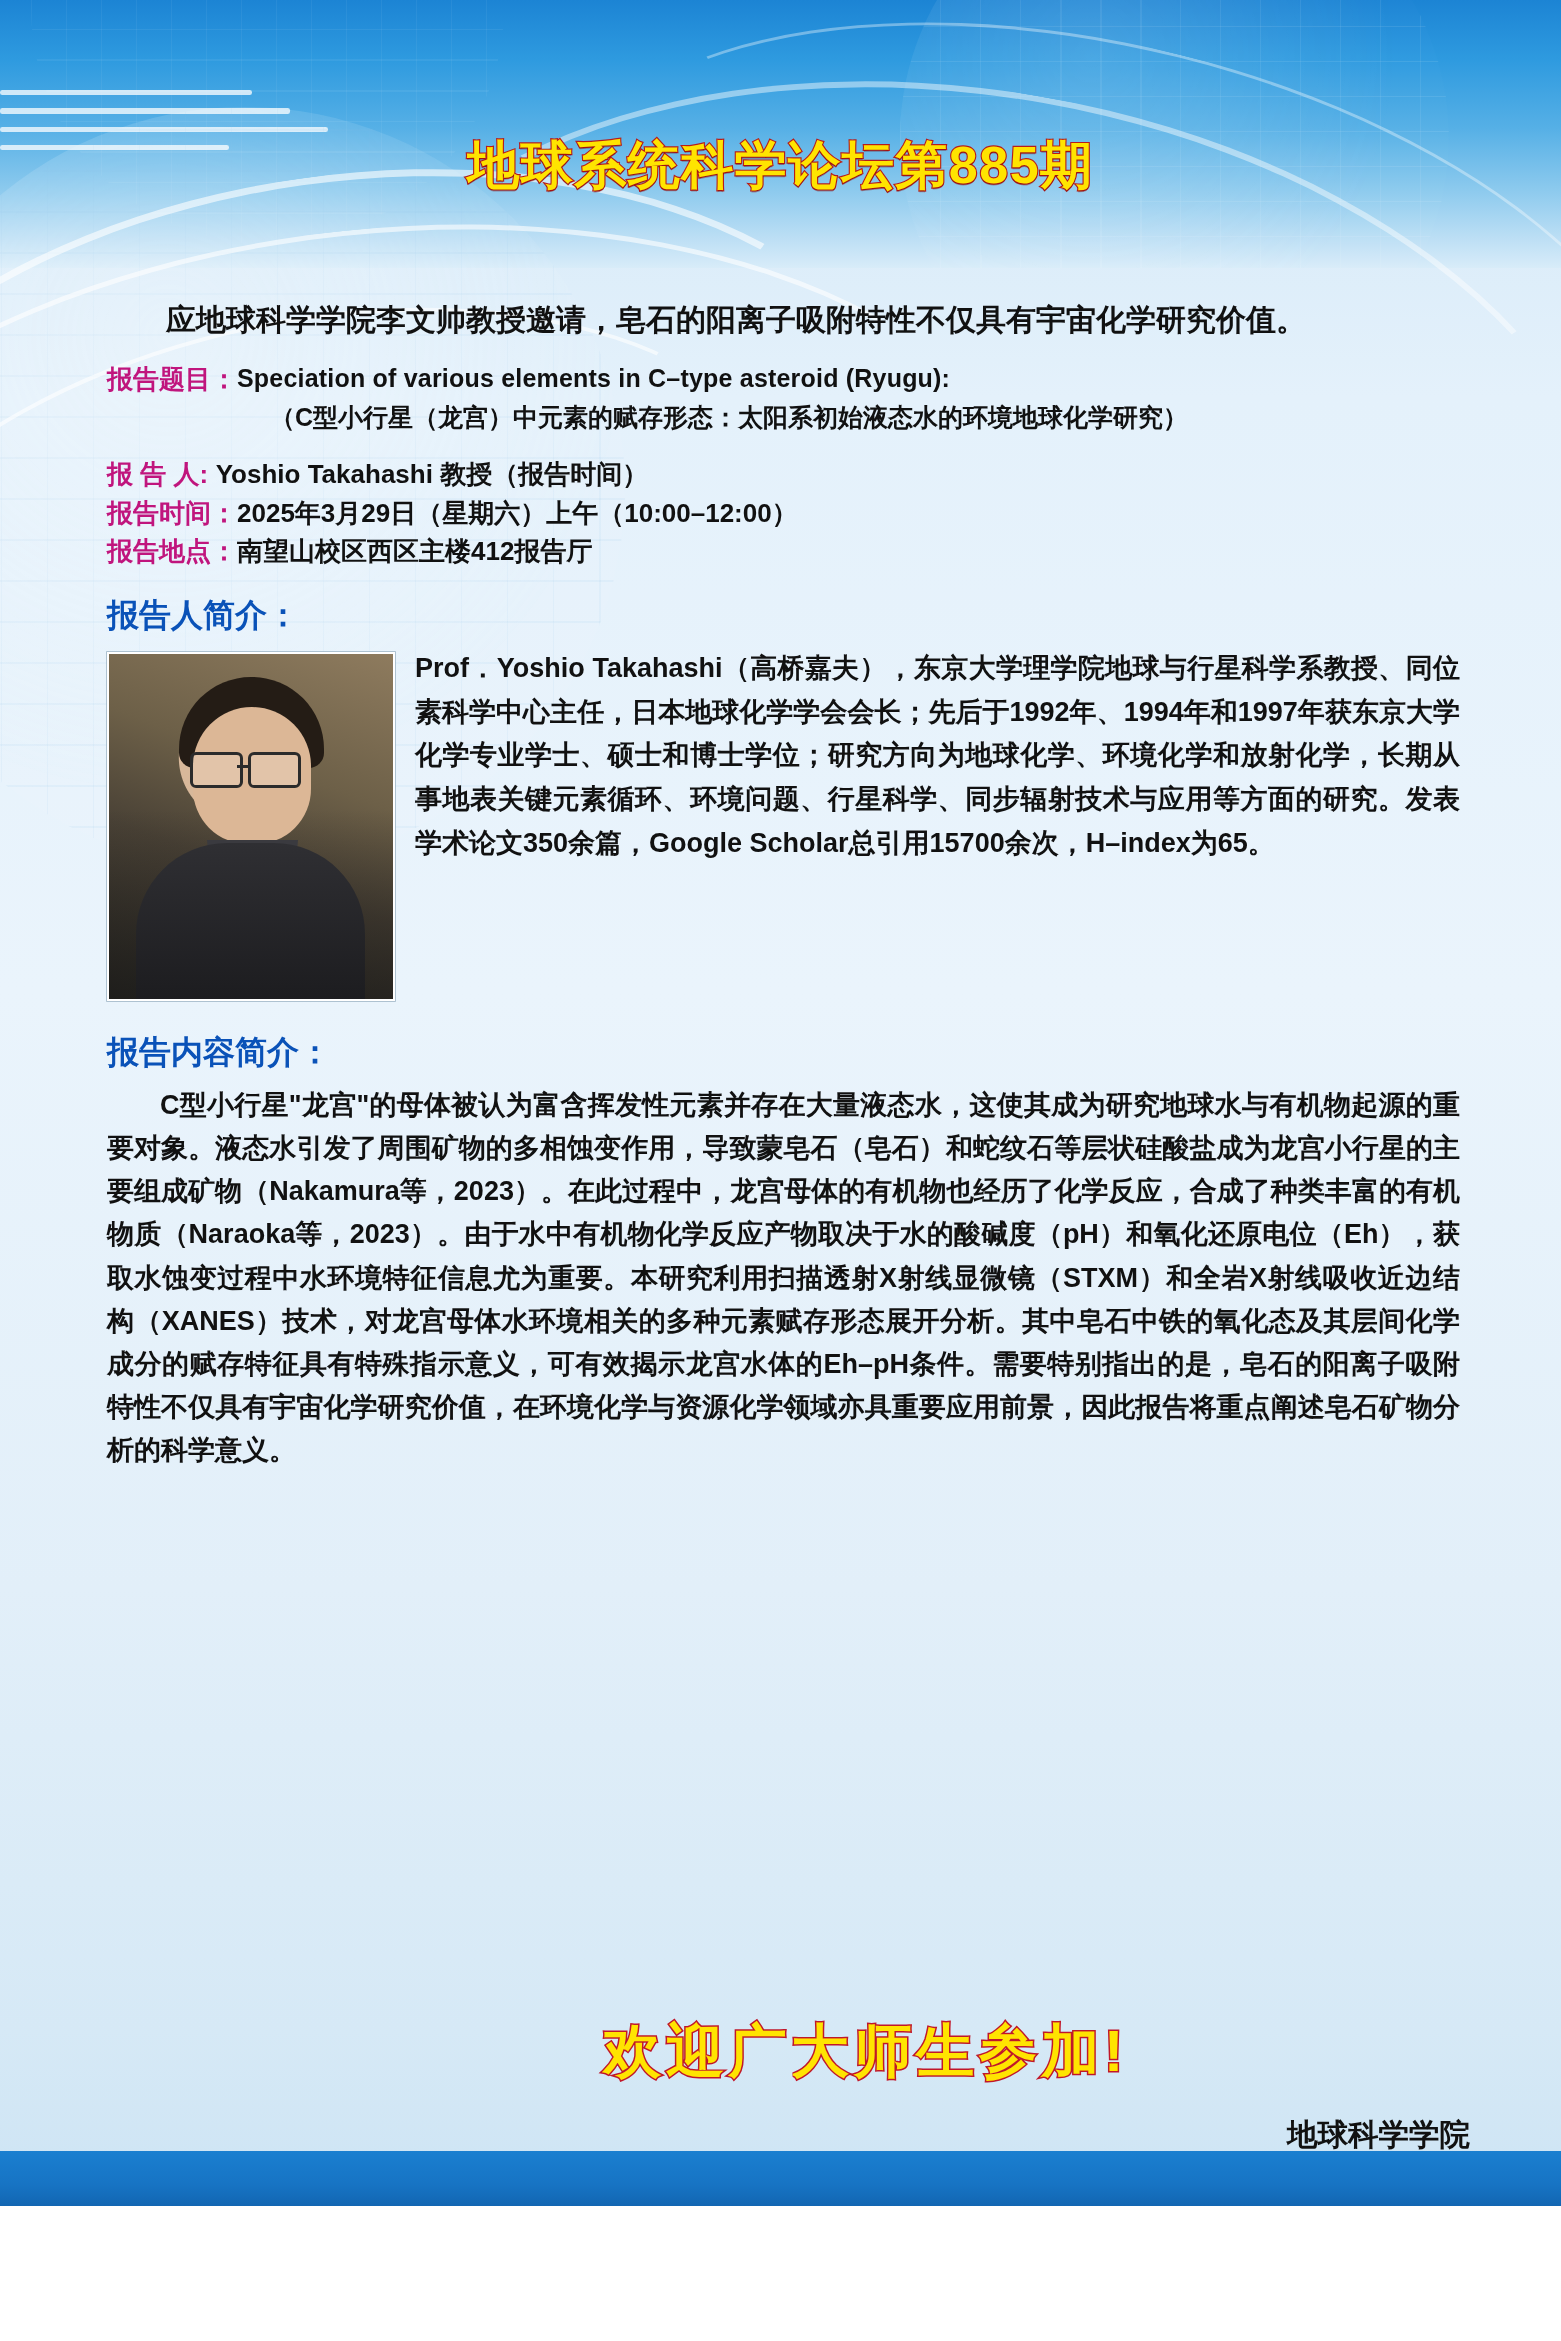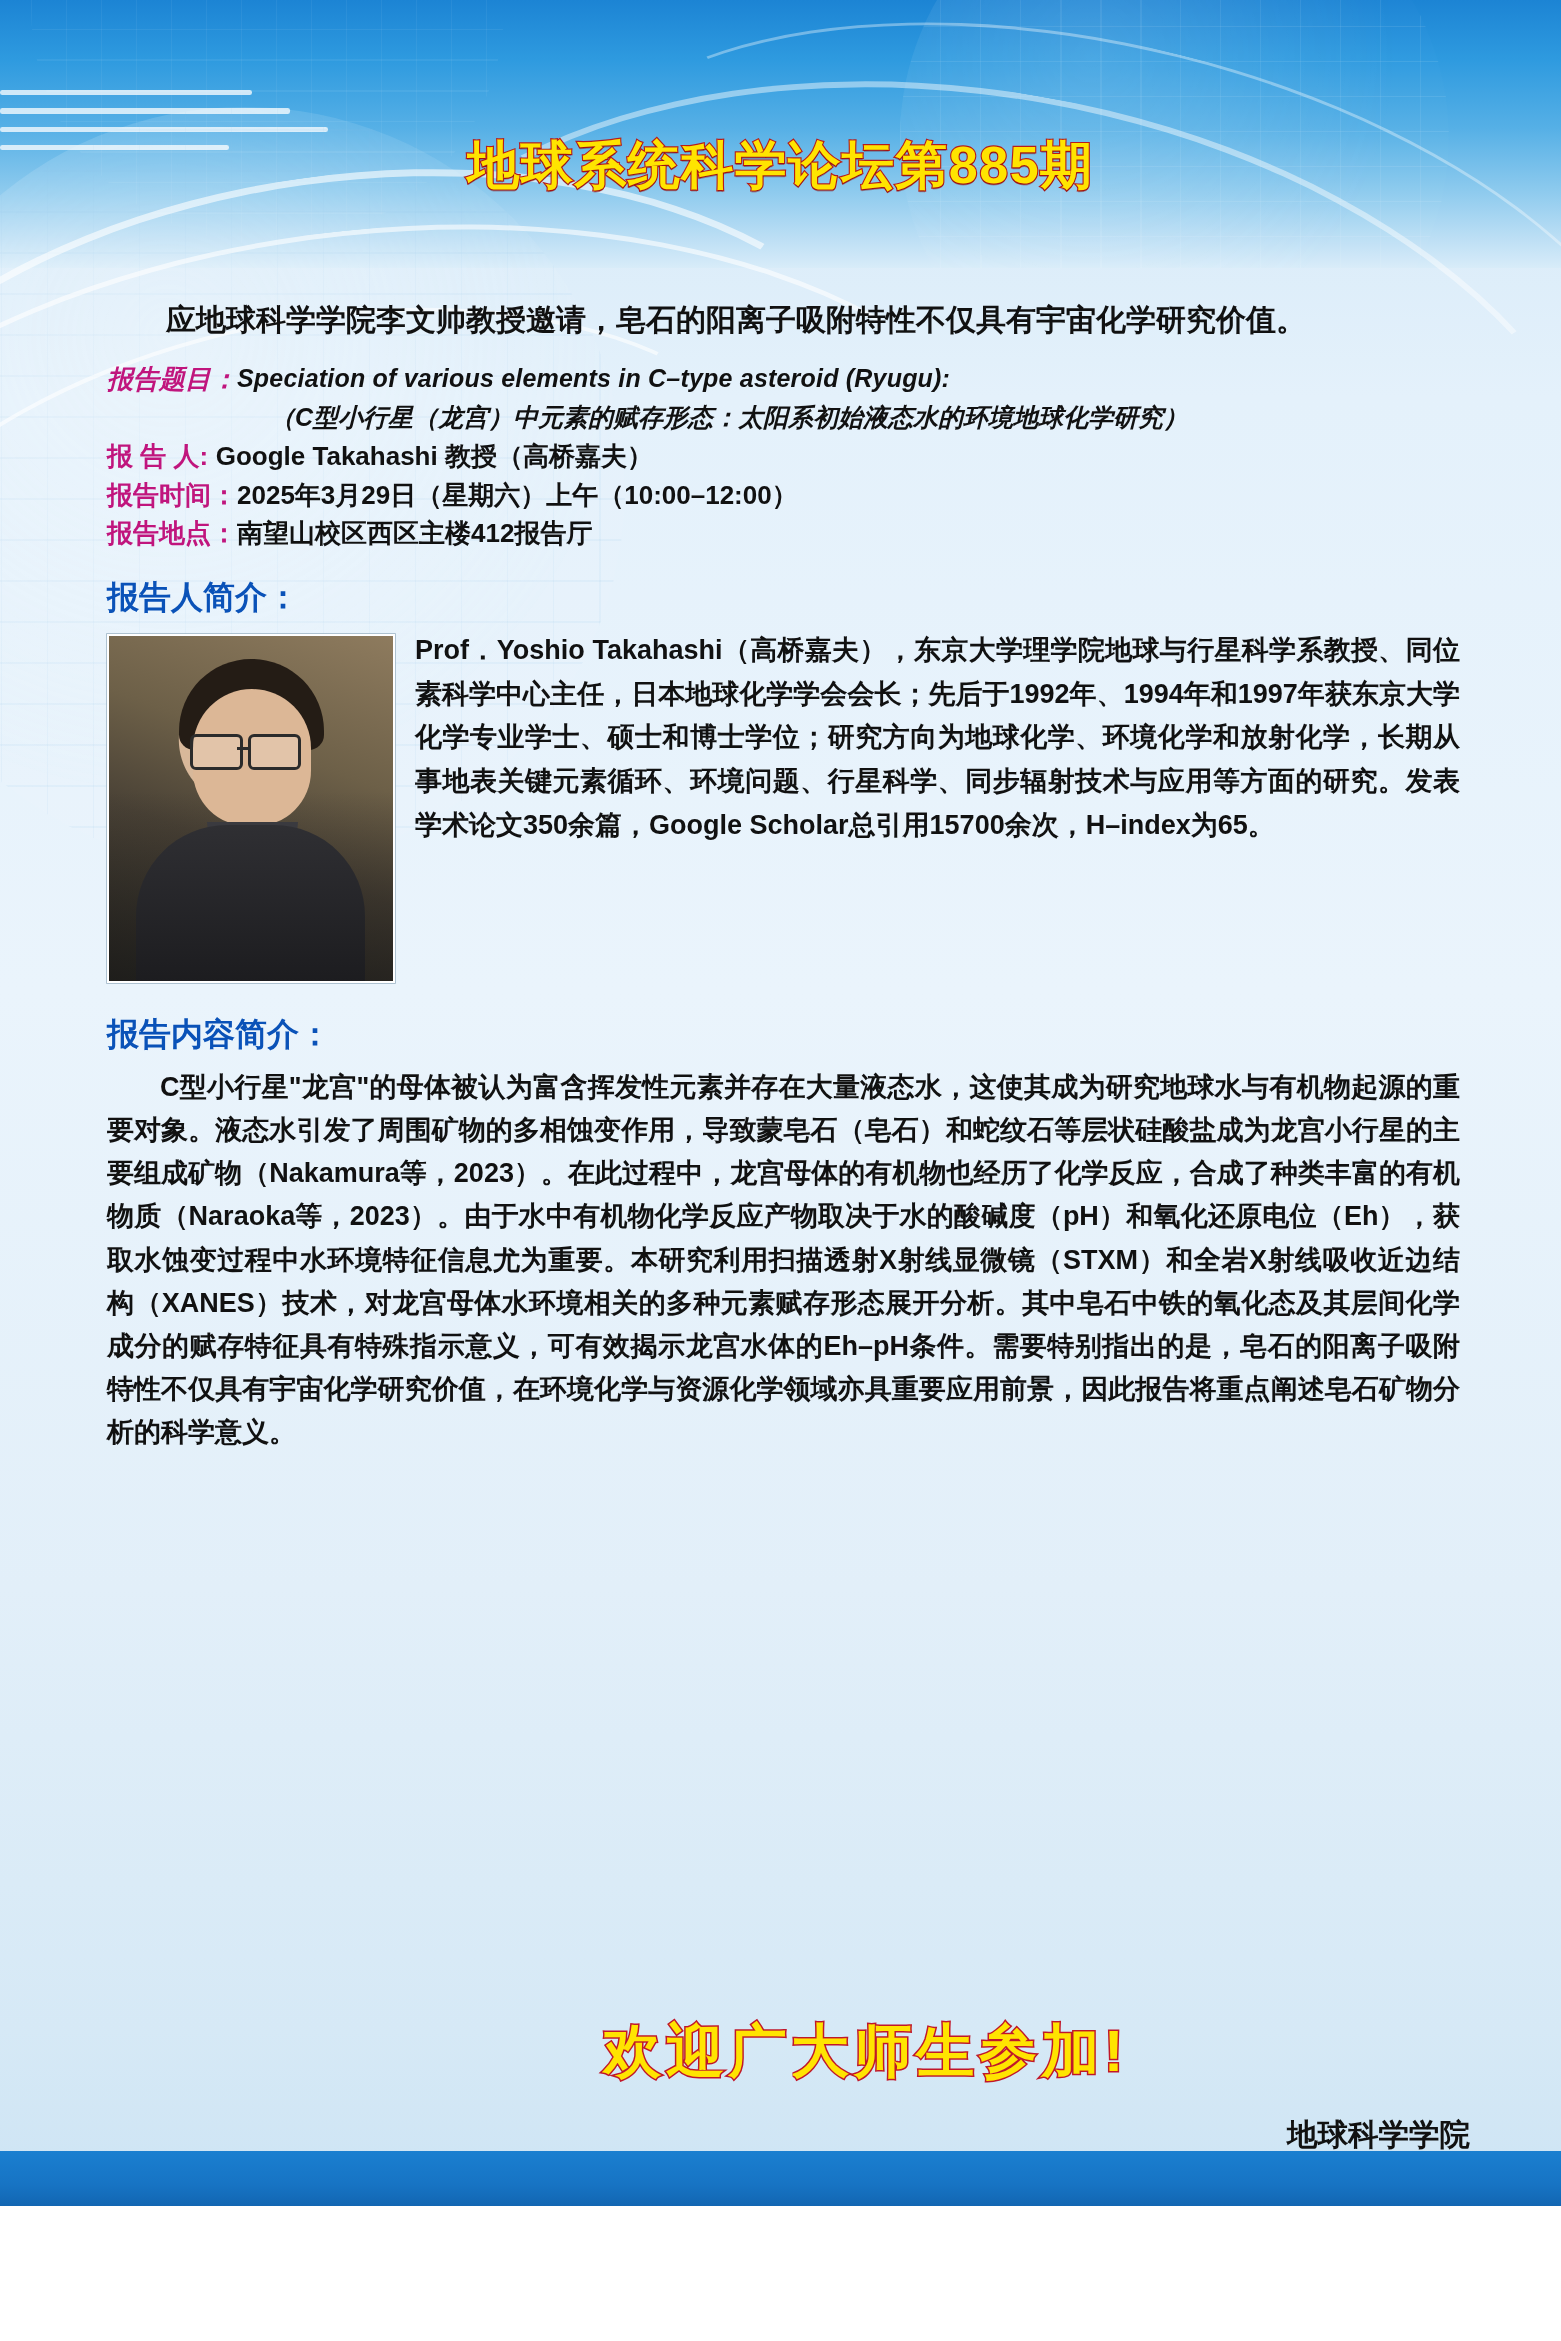--- a/index.html
+++ b/index.html
@@ -149,22 +149,21 @@
   }
   .field-value {
     font-size: 26px;
     font-weight: bold;
     color: #111;
     line-height: 1.42;
   }
   .field-value.en { font-size: 25px; letter-spacing: 0.2px; }
 
   .title-lines {
-    margin-bottom: 3px;
-    font-style: italic;
+    margin-bottom: 21px;
   }
   .title-lines .tl {
     font-size: 25px;
     font-weight: bold;
     color: #111;
     line-height: 1.45;
     padding-left: 163px;
   }
 
   .section-head {
@@ -296,21 +295,21 @@
     <div class="title-lines">
       <div class="field-row">
         <div class="field-label">报告题目：</div>
         <div class="field-value en">Speciation of various elements in C–type asteroid (Ryugu):</div>
       </div>
       <div class="tl">（C型小行星（龙宫）中元素的赋存形态：太阳系初始液态水的环境地球化学研究）</div>
     </div>
 
     <div class="field-row">
       <div class="field-label">报 告 人:</div>
-      <div class="field-value" style="padding-left:7.6px">Google Takahashi 教授（高桥嘉夫）</div>
+      <div class="field-value" style="padding-left:7.6px">Yoshio Takahashi 教授（报告时间）</div>
     </div>
 
     <div class="field-row">
       <div class="field-label">报告时间：</div>
       <div class="field-value">2025年3月29日（星期六）上午（10:00–12:00）</div>
     </div>
 
     <div class="field-row">
       <div class="field-label">报告地点：</div>
       <div class="field-value">南望山校区西区主楼412报告厅</div>

